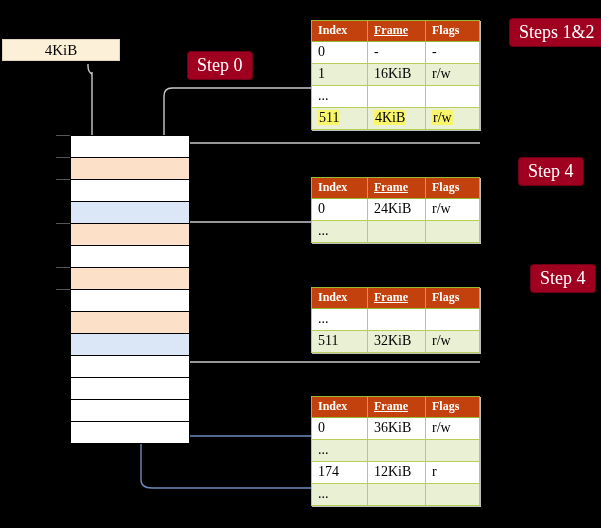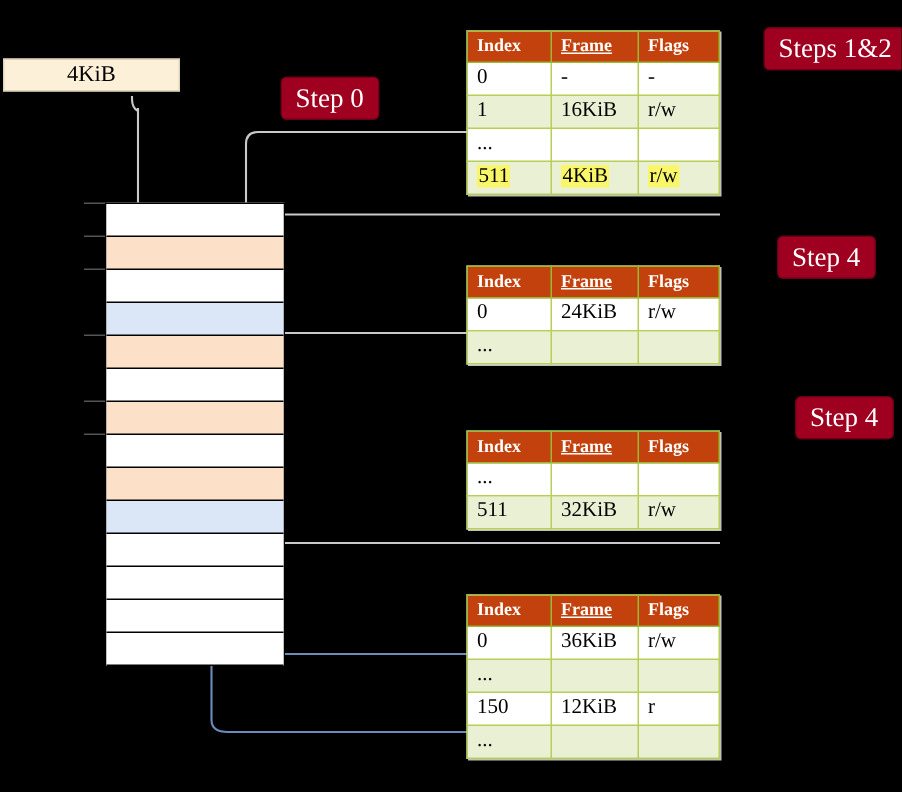--- a/index.html
+++ b/index.html
@@ -307,21 +307,21 @@
           <td class="c-index">0</td>
           <td class="c-frame">36KiB</td>
           <td class="c-flags">r/w</td>
         </tr>
         <tr class="alt">
           <td class="c-index">...</td>
           <td class="c-frame">&nbsp;</td>
           <td class="c-flags">&nbsp;</td>
         </tr>
         <tr class="plain">
-          <td class="c-index">150</td>
+          <td class="c-index">174</td>
           <td class="c-frame">12KiB</td>
           <td class="c-flags">r</td>
         </tr>
         <tr class="alt">
           <td class="c-index">...</td>
           <td class="c-frame">&nbsp;</td>
           <td class="c-flags">&nbsp;</td>
         </tr>
       </tbody>
     </table>

